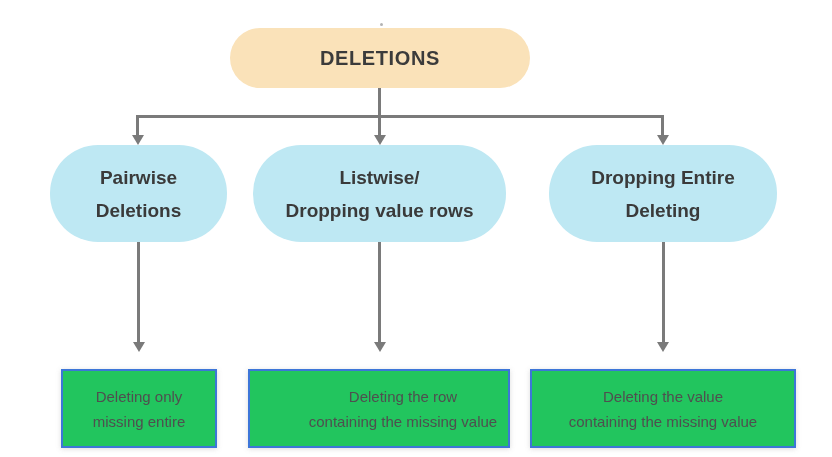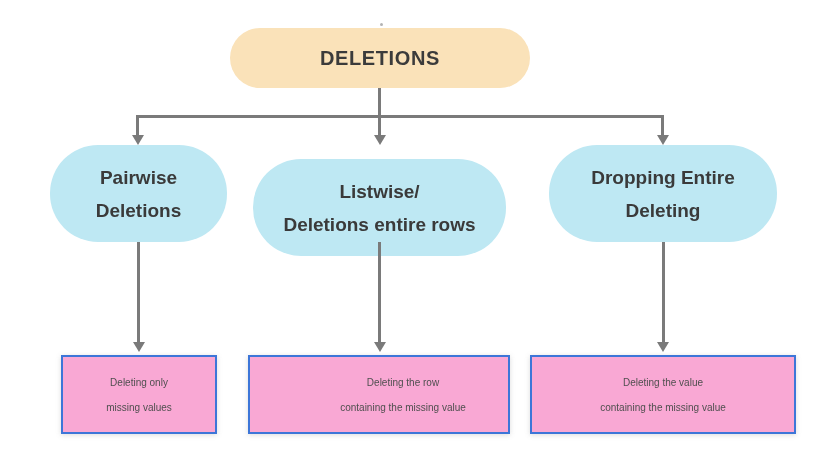--- a/index.html
+++ b/index.html
@@ -56,37 +56,37 @@
     background: var(--node-fill);
     border-radius: 48px;
     top: 145px; height: 97px;
     color: var(--node-text);
     font-size: 19px;
     font-weight: 700;
     line-height: 33px;
   }
   .pill-node span { display: block; }
   .pill-node-1 { left: 50px;  width: 177px; }
-  .pill-node-2 { left: 253px; width: 253px; margin-top: 14px; }
+  .pill-node-2 { left: 253px; width: 253px; }
   .pill-node-3 { left: 549px; width: 228px; }
 
   
   .leaf {
     position: absolute;
-    top: 355px; height: 79px;
-    background: #f9a8d4;
+    top: 369px; height: 79px;
+    background: #22c55e;
     border: 2px solid var(--leaf-border);
     box-shadow: 0 1px 5px rgba(120,120,120,0.25);
     display: flex;
     flex-direction: column;
     align-items: center;
     justify-content: center;
     text-align: center;
     color: var(--leaf-text);
-    font-size: 10px;
+    font-size: 15px;
     line-height: 25px;
   }
   .leaf span { display: block; }
   .leaf-1 { left: 61px;  width: 156px; }
   .leaf-2 { left: 248px; width: 262px; padding-left: 48px; }
   .leaf-3 { left: 530px; width: 266px; }
 
   
   .line {
     position: absolute;
@@ -133,37 +133,37 @@
   <div class="arrowhead head-top-1"></div>
   <div class="arrowhead head-top-2"></div>
   <div class="arrowhead head-top-3"></div>
 
   <div class="pill pill-node pill-node-1">
     <span>Pairwise</span>
     <span>Deletions</span>
   </div>
   <div class="pill pill-node pill-node-2">
     <span>Listwise/</span>
-    <span>Deletions entire rows</span>
+    <span>Dropping value rows</span>
   </div>
   <div class="pill pill-node pill-node-3">
     <span>Dropping Entire</span>
     <span>Deleting</span>
   </div>
 
   <div class="line stem-node-1"></div>
   <div class="line stem-node-2"></div>
   <div class="line stem-node-3"></div>
   <div class="arrowhead head-bottom-1"></div>
   <div class="arrowhead head-bottom-2"></div>
   <div class="arrowhead head-bottom-3"></div>
 
   <div class="leaf leaf-1">
     <span>Deleting only</span>
-    <span>missing values</span>
+    <span>missing entire</span>
   </div>
   <div class="leaf leaf-2">
     <span>Deleting the row</span>
     <span>containing the missing value</span>
   </div>
   <div class="leaf leaf-3">
     <span>Deleting the value</span>
     <span>containing the missing value</span>
   </div>
 

